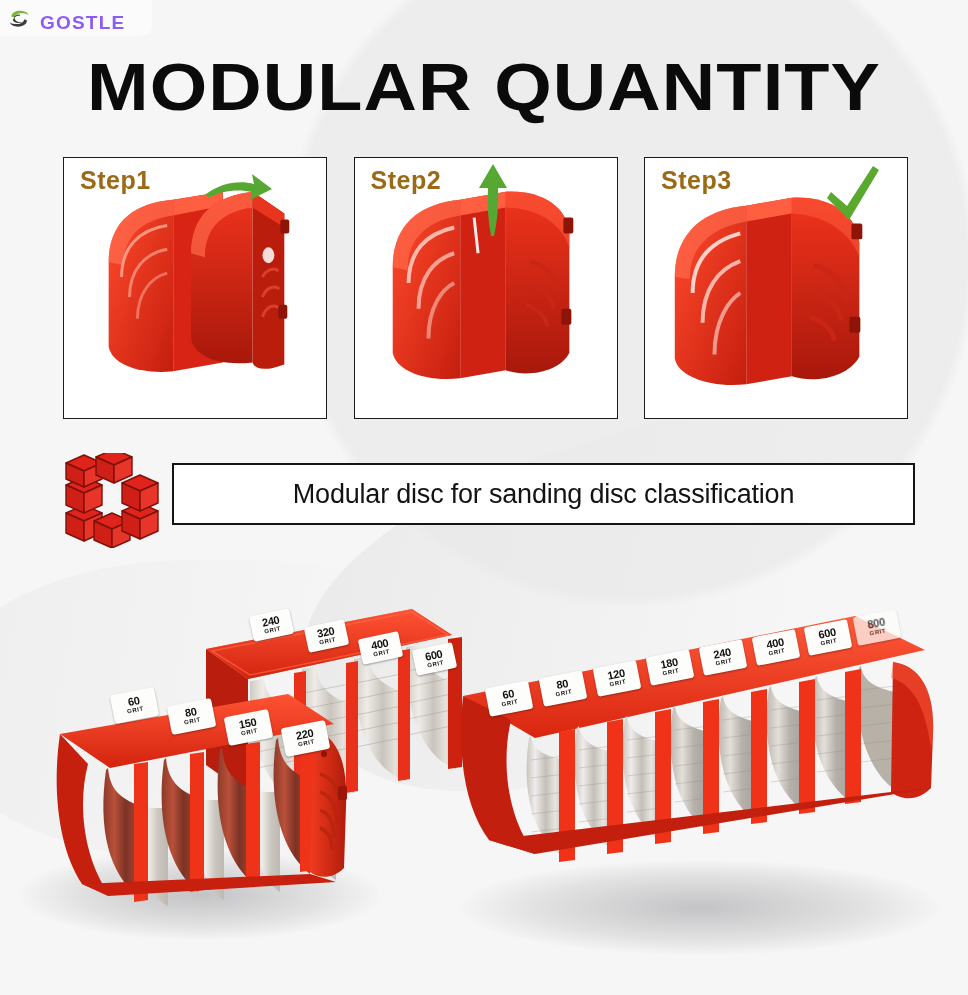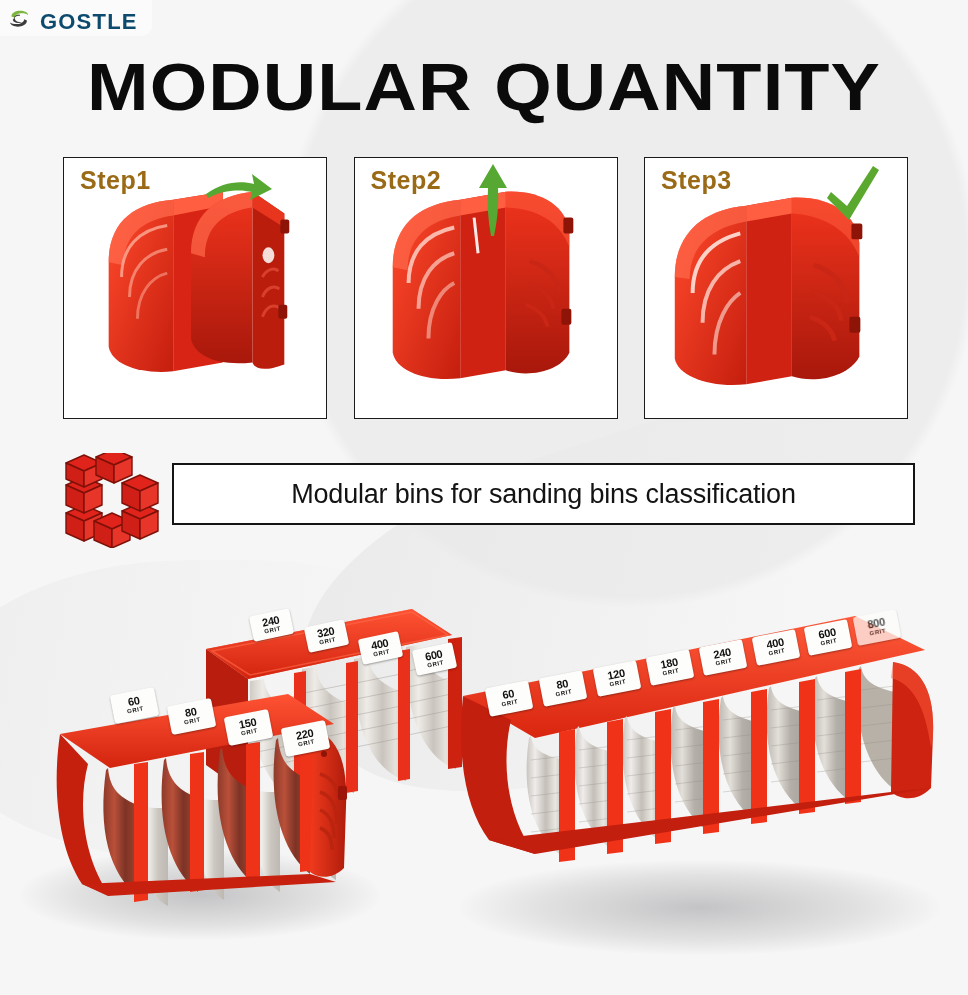--- a/index.html
+++ b/index.html
@@ -13,21 +13,21 @@
 
   
   .wm{position:absolute;border-radius:50%;background:#ececec;pointer-events:none;}
   .wm1{width:820px;height:820px;left:220px;top:-150px;background:radial-gradient(circle at 50% 50%, #ededed 0%, #ededed 58%, rgba(237,237,237,0) 60%);}
   .wm2{position:absolute;left:300px;top:430px;width:700px;height:320px;background:linear-gradient(120deg,rgba(232,232,232,.9) 0%,rgba(232,232,232,0) 70%);transform:rotate(-18deg);border-radius:40%;}
   .wm3{position:absolute;left:-60px;top:560px;width:560px;height:300px;background:linear-gradient(100deg,rgba(236,236,236,.8) 0%,rgba(236,236,236,0) 75%);border-radius:45%;}
 
   
   .logo-bar{position:absolute;left:0;top:0;width:152px;height:36px;background:#fbfbfb;border-bottom-right-radius:10px;display:flex;align-items:center;gap:7px;padding-left:6px;box-sizing:border-box;z-index:6;}
   .logo-mark{width:27px;height:27px;flex:0 0 27px;position:relative;}
-  .logo-text{font-size:22px;font-weight:bold;letter-spacing:1.2px;color:#0c4a6e;line-height:1;margin-top:8px;}
+  .logo-text{font-size:19px;font-weight:bold;letter-spacing:1.2px;color:#8b5cf6;line-height:1;margin-top:8px;}
 
   
   .title{position:absolute;left:0;top:52px;width:968px;text-align:center;z-index:5;
     font-family:"Liberation Sans", sans-serif;font-weight:bold;font-size:66px;line-height:70px;
     color:#0b0b0b;letter-spacing:1px;transform:scaleX(1.12);transform-origin:center top;}
 
   
   .steps{position:absolute;left:63px;top:157px;width:845px;height:293px;display:flex;justify-content:space-between;z-index:4;}
   .step-panel{width:264px;height:262px;background:#fff;border:1.5px solid #1b1b1b;position:relative;overflow:hidden;box-sizing:border-box;}
   .step-label{position:absolute;left:16px;top:8px;font-size:25px;font-weight:bold;color:#9a6a16;
@@ -202,21 +202,21 @@
             <path d="M42 10 L24 18 L24 34 L42 26 Z" fill="#e8352a"></path>
           </g>
         <g>
             <path d="M36 4 L54 -4 L72 4 L54 12 Z" fill="#e0241b"></path>
             <path d="M36 4 L54 12 L54 30 L36 22 Z" fill="#cf1f16"></path>
             <path d="M72 4 L54 12 L54 30 L72 22 Z" fill="#e8352a"></path>
           </g>
       </g>
     </svg>
     <div class="cap-box">
-      <span class="cap-text">Modular bins for sanding bins classification</span>
+      <span class="cap-text">Modular disc for sanding disc classification</span>
     </div>
   </div>
 
   <div class="photos">
 
     <div class="shadow" style="left:20px;top:290px;width:360px;height:90px;"></div>
     <div class="shadow" style="left:460px;top:300px;width:480px;height:95px;"></div>
 
     <svg class="bin" style="left:190px;top:35px;width:290px;height:270px;" viewBox="0 0 290 270">
       <defs>

